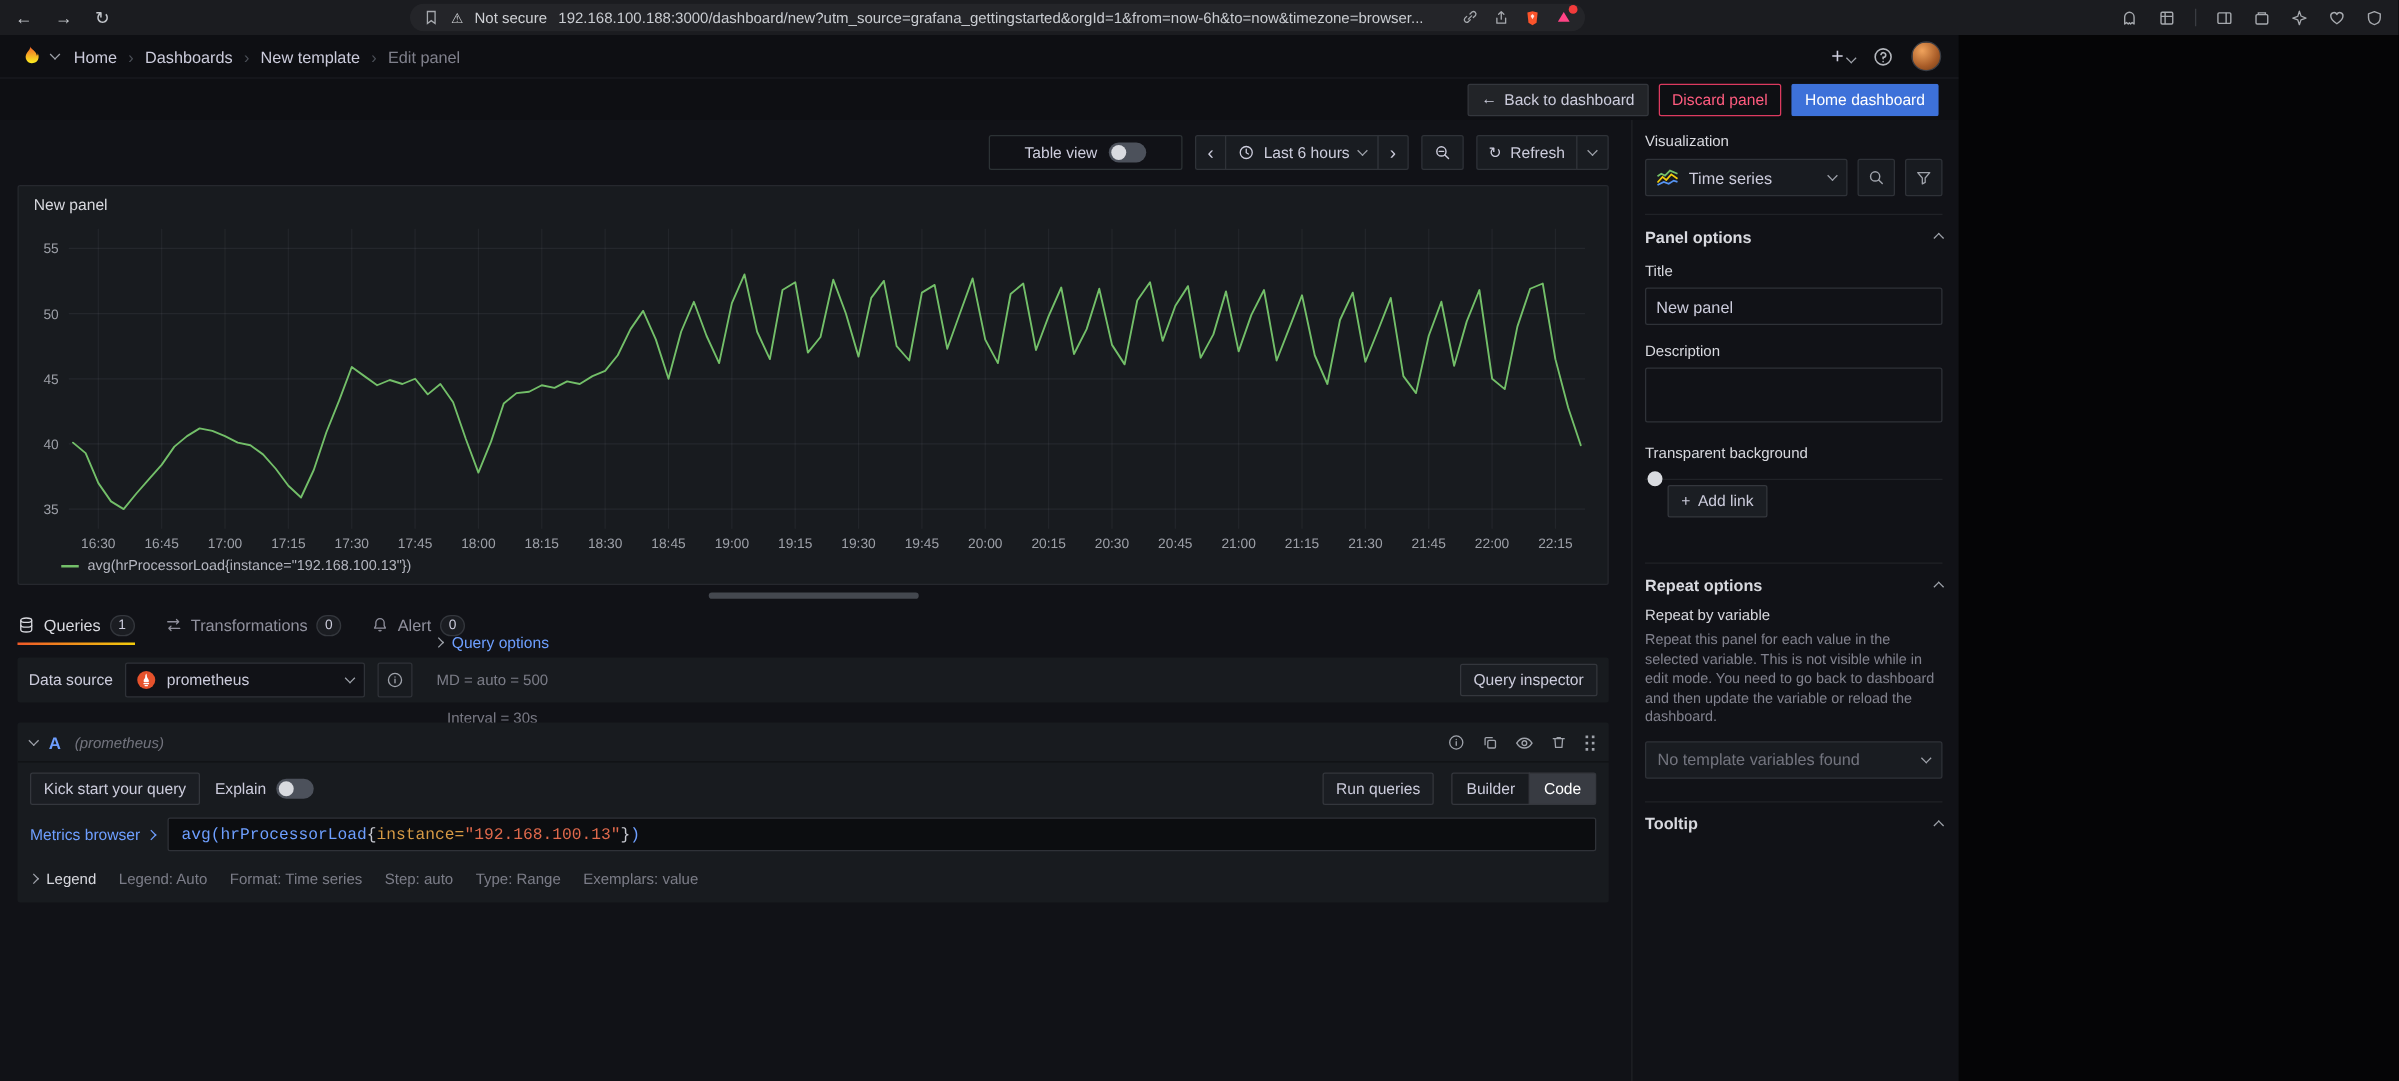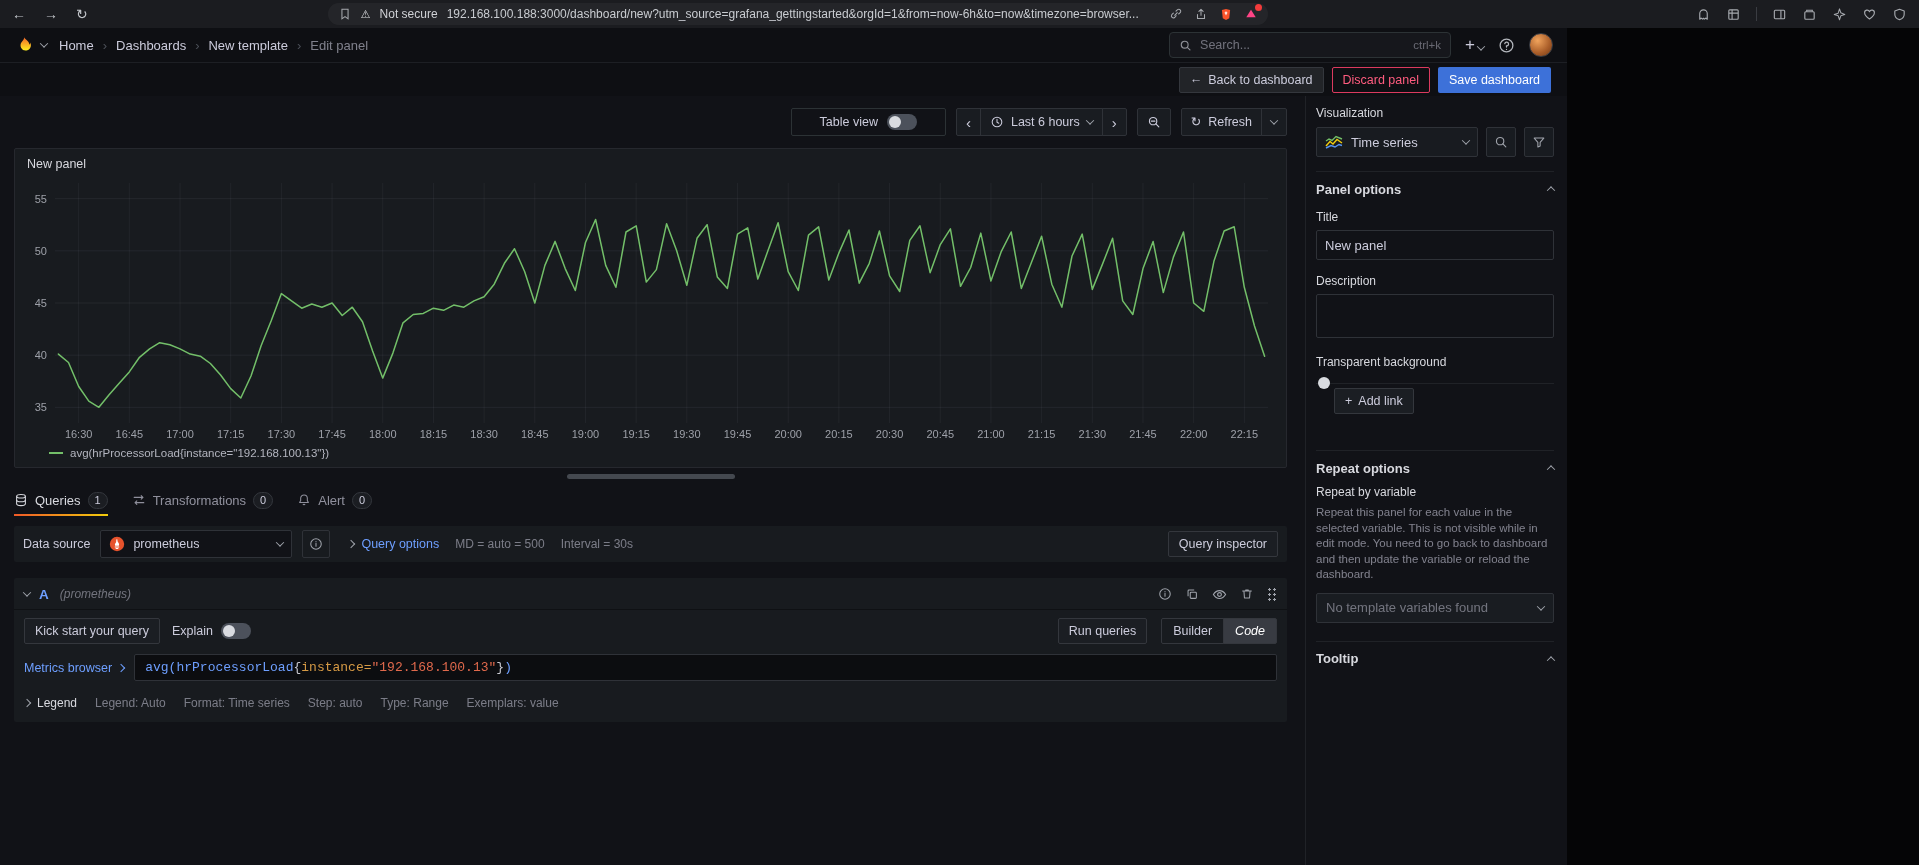--- a/index.html
+++ b/index.html
@@ -97,41 +97,41 @@
     border-radius:9px; font-size:11px; display:flex; align-items:center; justify-content:center;
     color:#ccccdc; }
 
   .query-toolbar { margin-top:10px; height:36px; background:#181b1f; border-radius:2px;
     display:flex; align-items:center; gap:10px; padding:0 9px; font-size:12.5px; }
   .ds-select { width:192px; height:28px; background:#111217; border:1px solid #2f3238;
     border-radius:2px; display:flex; align-items:center; gap:8px; padding:0 8px; cursor:pointer; }
   .icon-btn-sm { width:28px; height:28px; border:1px solid #2f3238; border-radius:2px;
     display:flex; align-items:center; justify-content:center; color:#9fa3ab; background:#181b1f;
     cursor:pointer; }
-  .qo-group { display:flex; align-items:center; gap:16px; margin-left:8px; }
+  .qo-group { display:flex; align-items:center; gap:16px; margin-left:8px;flex-direction:column; }
   .qo-link { color:#6e9fff; display:flex; align-items:center; gap:7px; cursor:pointer; }
   .qo-meta { color:rgba(204,204,220,0.55); font-size:12px; }
 
   .query-card { margin-top:16px; background:#181b1f; border-radius:2px; }
   .q-head { height:32px; display:flex; align-items:center; gap:9px; padding:0 10px;
     box-shadow:inset 0 -1px 0 rgba(0,0,0,0.35); }
   .q-ref { color:#6e9fff; font-weight:700; font-size:13.5px; }
   .q-ds-hint { color:rgba(204,204,220,0.5); font-style:italic; font-size:12px; margin-left:2px; }
   .q-head-icons { margin-left:auto; display:flex; align-items:center; gap:13px; color:#9fa3ab; }
   .drag-dots { width:10px; height:14px; background-image:radial-gradient(#9fa3ab 1.1px, transparent 1.2px);
     background-size:5px 5px; cursor:grab; }
   .q-row { display:flex; align-items:center; gap:12px; padding:8px 10px 4px; }
   .q-row3 { display:flex; align-items:center; gap:10px; padding:6px 10px; }
   .seg-group { display:flex; }
   .seg { height:26px; padding:0 11px; border:1px solid #34373d; background:#181b1f; color:#ccccdc;
     font-size:12.5px; display:flex; align-items:center; cursor:pointer; }
   .seg + .seg { margin-left:-1px; }
   .seg:first-child { border-radius:2px 0 0 2px; }
   .seg:last-child { border-radius:0 2px 2px 0; }
-  .seg.active { background:#383b42; color:#fff;font-style:italic; }
+  .seg.active { background:#383b42; color:#fff; }
   .metrics-link { color:#6e9fff; font-size:12.5px; display:flex; align-items:center; gap:6px;
     white-space:nowrap; cursor:pointer; }
   .expr-box { flex:1; background:#0c0d10; border:1px solid #2f3238; border-radius:2px;
     font-family:"Liberation Mono","DejaVu Sans Mono",monospace; font-size:13px; padding:5px 10px;
     white-space:nowrap; overflow:hidden; }
   .tok-fn { color:#6e9fff; } .tok-metric { color:#6e9fff; } .tok-brace { color:#c8c9d1; }
   .tok-label { color:#d69a45; } .tok-string { color:#e0694c; }
   .q-opts { display:flex; align-items:center; gap:18px; padding:9px 10px 12px; font-size:12px; }
   .opt-title { color:#d8d9df; font-weight:500; display:flex; align-items:center; gap:7px; cursor:pointer; }
   .opt-meta { color:rgba(204,204,220,0.55); }
@@ -251,28 +251,20 @@
         <nav class="crumbs">
           <span class="crumb">Home</span>
           <span class="crumb-sep">›</span>
           <span class="crumb">Dashboards</span>
           <span class="crumb-sep">›</span>
           <span class="crumb">New template</span>
           <span class="crumb-sep">›</span>
           <span class="crumb dim">Edit panel</span>
         </nav>
         <div class="nav-right">
-          <div class="searchbox">
-            <svg class="ic" width="13" height="13" viewBox="0 0 16 16" fill="none" stroke="#8e9097" stroke-width="1.4" stroke-linecap="round">
-                <circle cx="7" cy="7" r="4.2"></circle>
-                <path d="M10.2 10.2L13.5 13.5"></path>
-              </svg>
-            <input placeholder="Search..." style="">
-            <span class="kbd-hint">ctrl+k</span>
-          </div>
           <div class="plus-btn">
             <span>+</span>
             <span class="chev down dim" style="margin-bottom:4px"></span>
           </div>
           <svg class="ic" width="17" height="17" viewBox="0 0 16 16" fill="none" stroke="#b4b7bd" stroke-width="1.2" stroke-linecap="round">
               <circle cx="8" cy="8" r="6"></circle>
               <path d="M6.4 6.2A1.8 1.8 0 1 1 8 8.4v1M8 11.6v.1"></path>
             </svg>
           <div class="avatar"></div>
         </div>
@@ -280,21 +272,21 @@
 
       <div class="gf-actionbar">
         <button class="btn btn-dark">
           <span class="glyph">←</span>
           <span>Back to dashboard</span>
         </button>
         <button class="btn btn-outline-red">
           <span>Discard panel</span>
         </button>
         <button class="btn btn-blue">
-          <span>Save dashboard</span>
+          <span>Home dashboard</span>
         </button>
       </div>
 
       <div class="gf-main">
 
         <div class="edit-col">
 
           <div class="controls-row">
             <div class="tv-group">
               <span>Table view</span>

